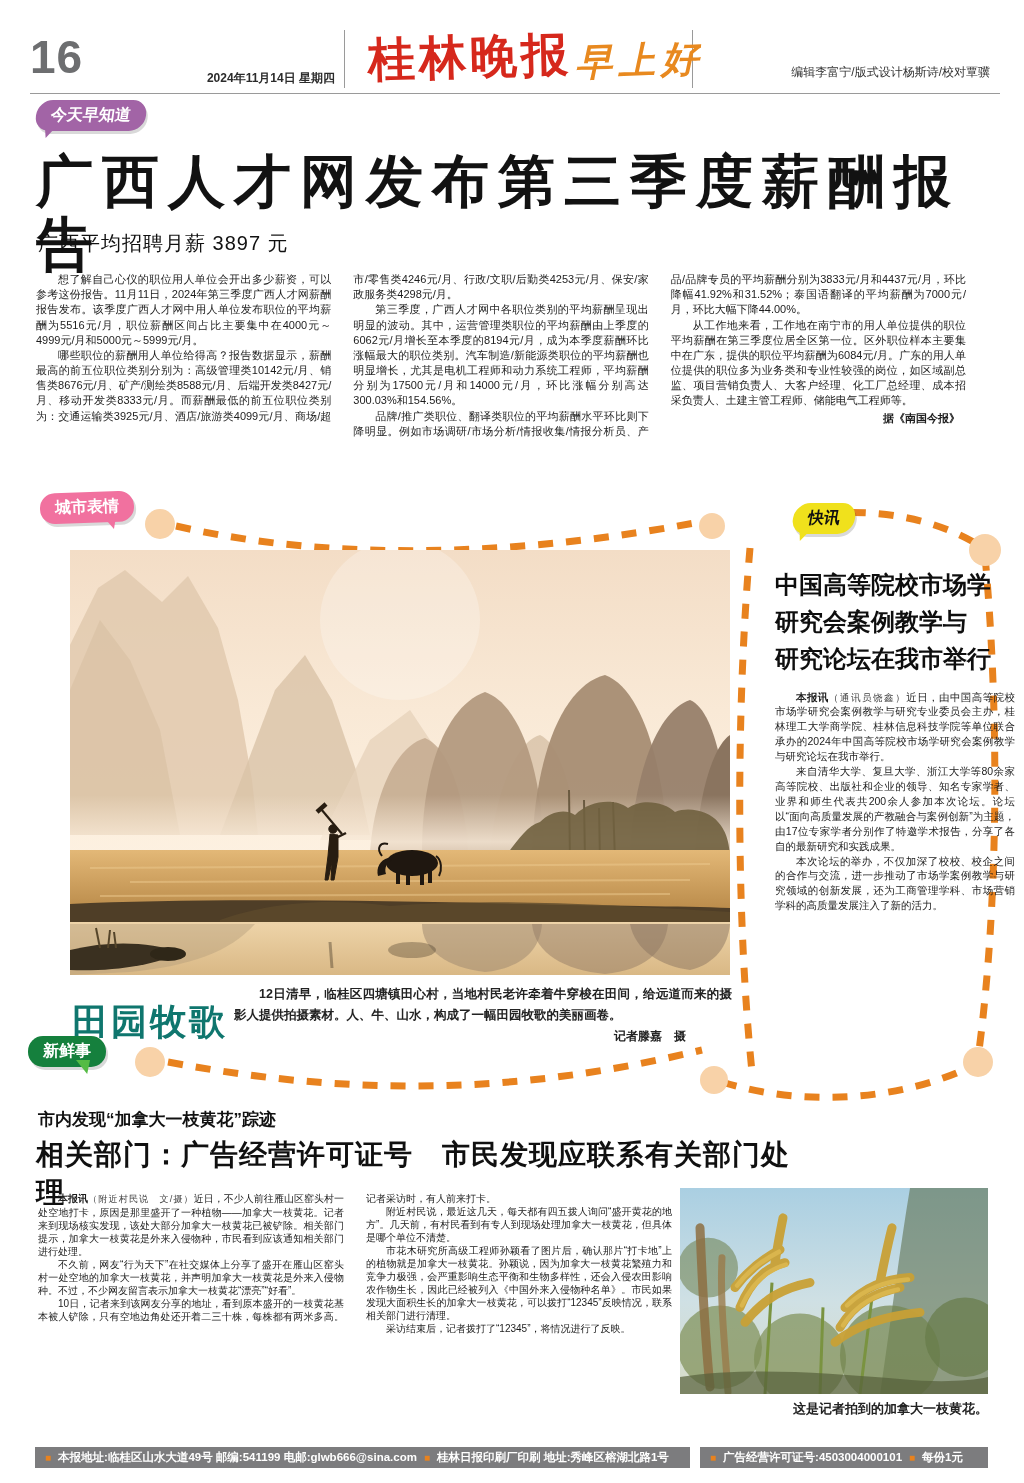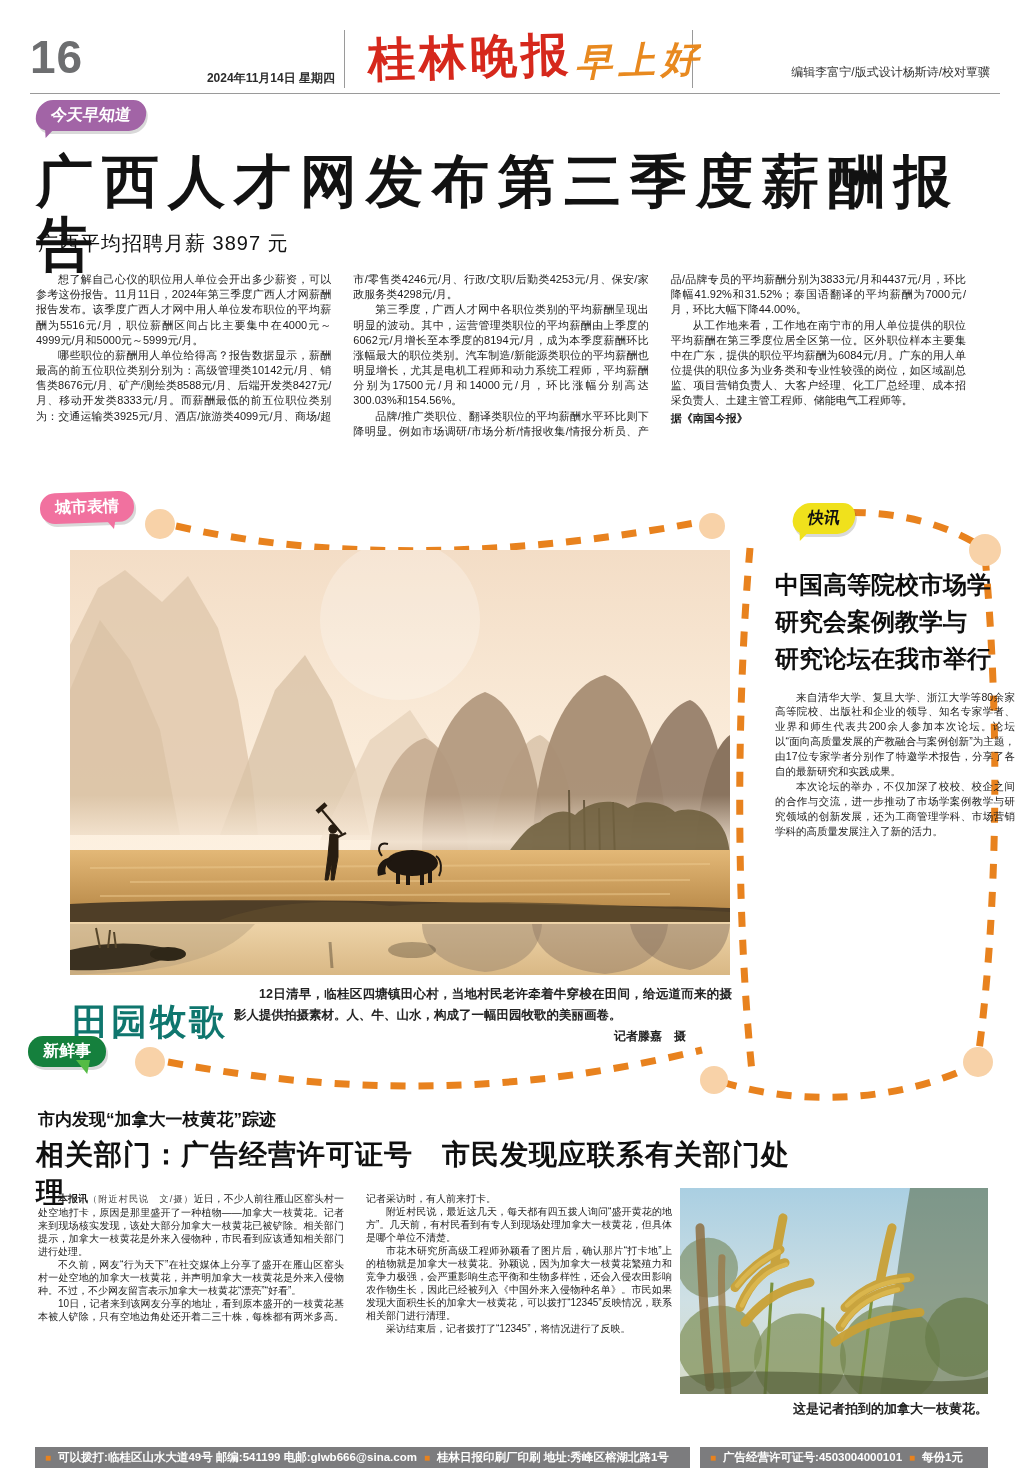--- a/index.html
+++ b/index.html
@@ -32,21 +32,21 @@
   .badge-yellow::after{background:#f0e11c;left:8px;}
   .badge-green{background:#15803d;color:#fff;font-family:Liberation Mono, monospace;}
   .badge-green::after{background:#55bb45;right:16px;clip-path:polygon(0 0,100% 0,80% 100%);}
   
   .salary-headline{position:absolute;left:36px;top:150px;width:950px;font-size:57px;font-weight:900;
     color:#121212;letter-spacing:9px;line-height:1.1;}
   .salary-subhead{position:absolute;left:38px;top:230px;font-size:20px;color:#111;letter-spacing:1px;}
   .salary-body{position:absolute;left:36px;top:272px;width:930px;column-count:3;column-gap:22px;
     font-size:11px;line-height:1.38;text-align:justify;}
   .p{margin:0;text-indent:2em;}
-  .attribution{margin:2px 0 0;font-weight:700;padding-right:6px;}
+  .attribution{margin:2px 0 0;text-align:right;font-weight:700;padding-right:6px;}
   .lead{font-weight:800;}
   .paren{color:#444;font-size:.92em;letter-spacing:1px;}
   
   .pastoral-photo{position:absolute;left:70px;top:550px;width:660px;height:425px;z-index:2;}
   .pastoral-title{position:absolute;left:72px;top:998px;font-size:36px;font-weight:900;letter-spacing:3px;color:#0f766e;z-index:3;}
   .pastoral-caption{position:absolute;left:234px;top:984px;width:498px;font-size:12.5px;font-weight:700;
     line-height:1.7;text-align:justify;text-indent:2em;color:#222;z-index:3;}
   .pastoral-credit{position:absolute;left:228px;top:1028px;width:498px;text-align:right;padding-right:40px;
     font-size:12px;font-weight:700;color:#222;z-index:3;box-sizing:border-box;}
   .forum{position:absolute;left:775px;top:566px;width:240px;z-index:3;}
@@ -201,20 +201,21 @@
   <div class="pastoral-title">田园牧歌</div>
   <div class="pastoral-caption">12日清早，临桂区四塘镇田心村，当地村民老许牵着牛穿梭在田间，给远道而来的摄影人提供拍摄素材。人、牛、山水，构成了一幅田园牧歌的美丽画卷。</div>
   <div class="pastoral-credit">记者滕嘉　摄</div>
 
   <div class="badge badge-yellow" style="left:793px;top:503px;">快讯</div>
   <div class="forum">
     <h2 class="forum-title">中国高等院校市场学
 研究会案例教学与
 研究论坛在我市举行</h2>
     <div class="forum-body">
+      <p class="p"><span class="lead">本报讯</span><span class="paren">（通讯员饶鑫）</span><span>近日，由中国高等院校市场学研究会案例教学与研究专业委员会主办，桂林理工大学商学院、桂林信息科技学院等单位联合承办的2024年中国高等院校市场学研究会案例教学与研究论坛在我市举行。</span></p>
       <p class="p">来自清华大学、复旦大学、浙江大学等80余家高等院校、出版社和企业的领导、知名专家学者、业界和师生代表共200余人参加本次论坛。论坛以“面向高质量发展的产教融合与案例创新”为主题，由17位专家学者分别作了特邀学术报告，分享了各自的最新研究和实践成果。</p>
       <p class="p">本次论坛的举办，不仅加深了校校、校企之间的合作与交流，进一步推动了市场学案例教学与研究领域的创新发展，还为工商管理学科、市场营销学科的高质量发展注入了新的活力。</p>
     </div>
   </div>
 
   <div class="badge badge-green" style="left:28px;top:1036px;">新鲜事</div>
   <div class="gr-kicker">市内发现“加拿大一枝黄花”踪迹</div>
   <div class="gr-headline">相关部门：广告经营许可证号　市民发现应联系有关部门处理</div>
   <div class="gr-body">
     <p class="p"><span class="lead">本报讯</span><span class="paren">（附近村民说　文/摄）</span><span>近日，不少人前往雁山区窑头村一处空地打卡，原因是那里盛开了一种植物——加拿大一枝黄花。记者来到现场核实发现，该处大部分加拿大一枝黄花已被铲除。相关部门提示，加拿大一枝黄花是外来入侵物种，市民看到应该通知相关部门进行处理。</span></p>
@@ -262,21 +263,21 @@
       <path d="M163,138 C177,116 196,107 218,102"></path>
       <path d="M167,118 C186,100 206,94 228,92"></path>
       <path d="M57,98 C71,80 86,71 99,64"></path>
     </g>
     <path d="M0,190 C60,180 140,185 220,192 C260,196 290,194 308,190 L308,207 L0,207 Z" fill="#55603a" opacity="0.7"></path>
   </svg>
   <div class="gr-photo-caption">这是记者拍到的加拿大一枝黄花。</div>
 
   <div class="bar bar-left">
     <span class="sq">■</span>
-    <span>可以拨打:临桂区山水大道49号  邮编:541199  电邮:glwb666@sina.com</span>
+    <span>本报地址:临桂区山水大道49号  邮编:541199  电邮:glwb666@sina.com</span>
     <span class="sq">■</span>
     <span>桂林日报印刷厂印刷  地址:秀峰区榕湖北路1号</span>
   </div>
   <div class="bar bar-right">
     <span class="sq">■</span>
     <span>广告经营许可证号:4503004000101</span>
     <span class="sq">■</span>
     <span>每份1元</span>
   </div>
 

